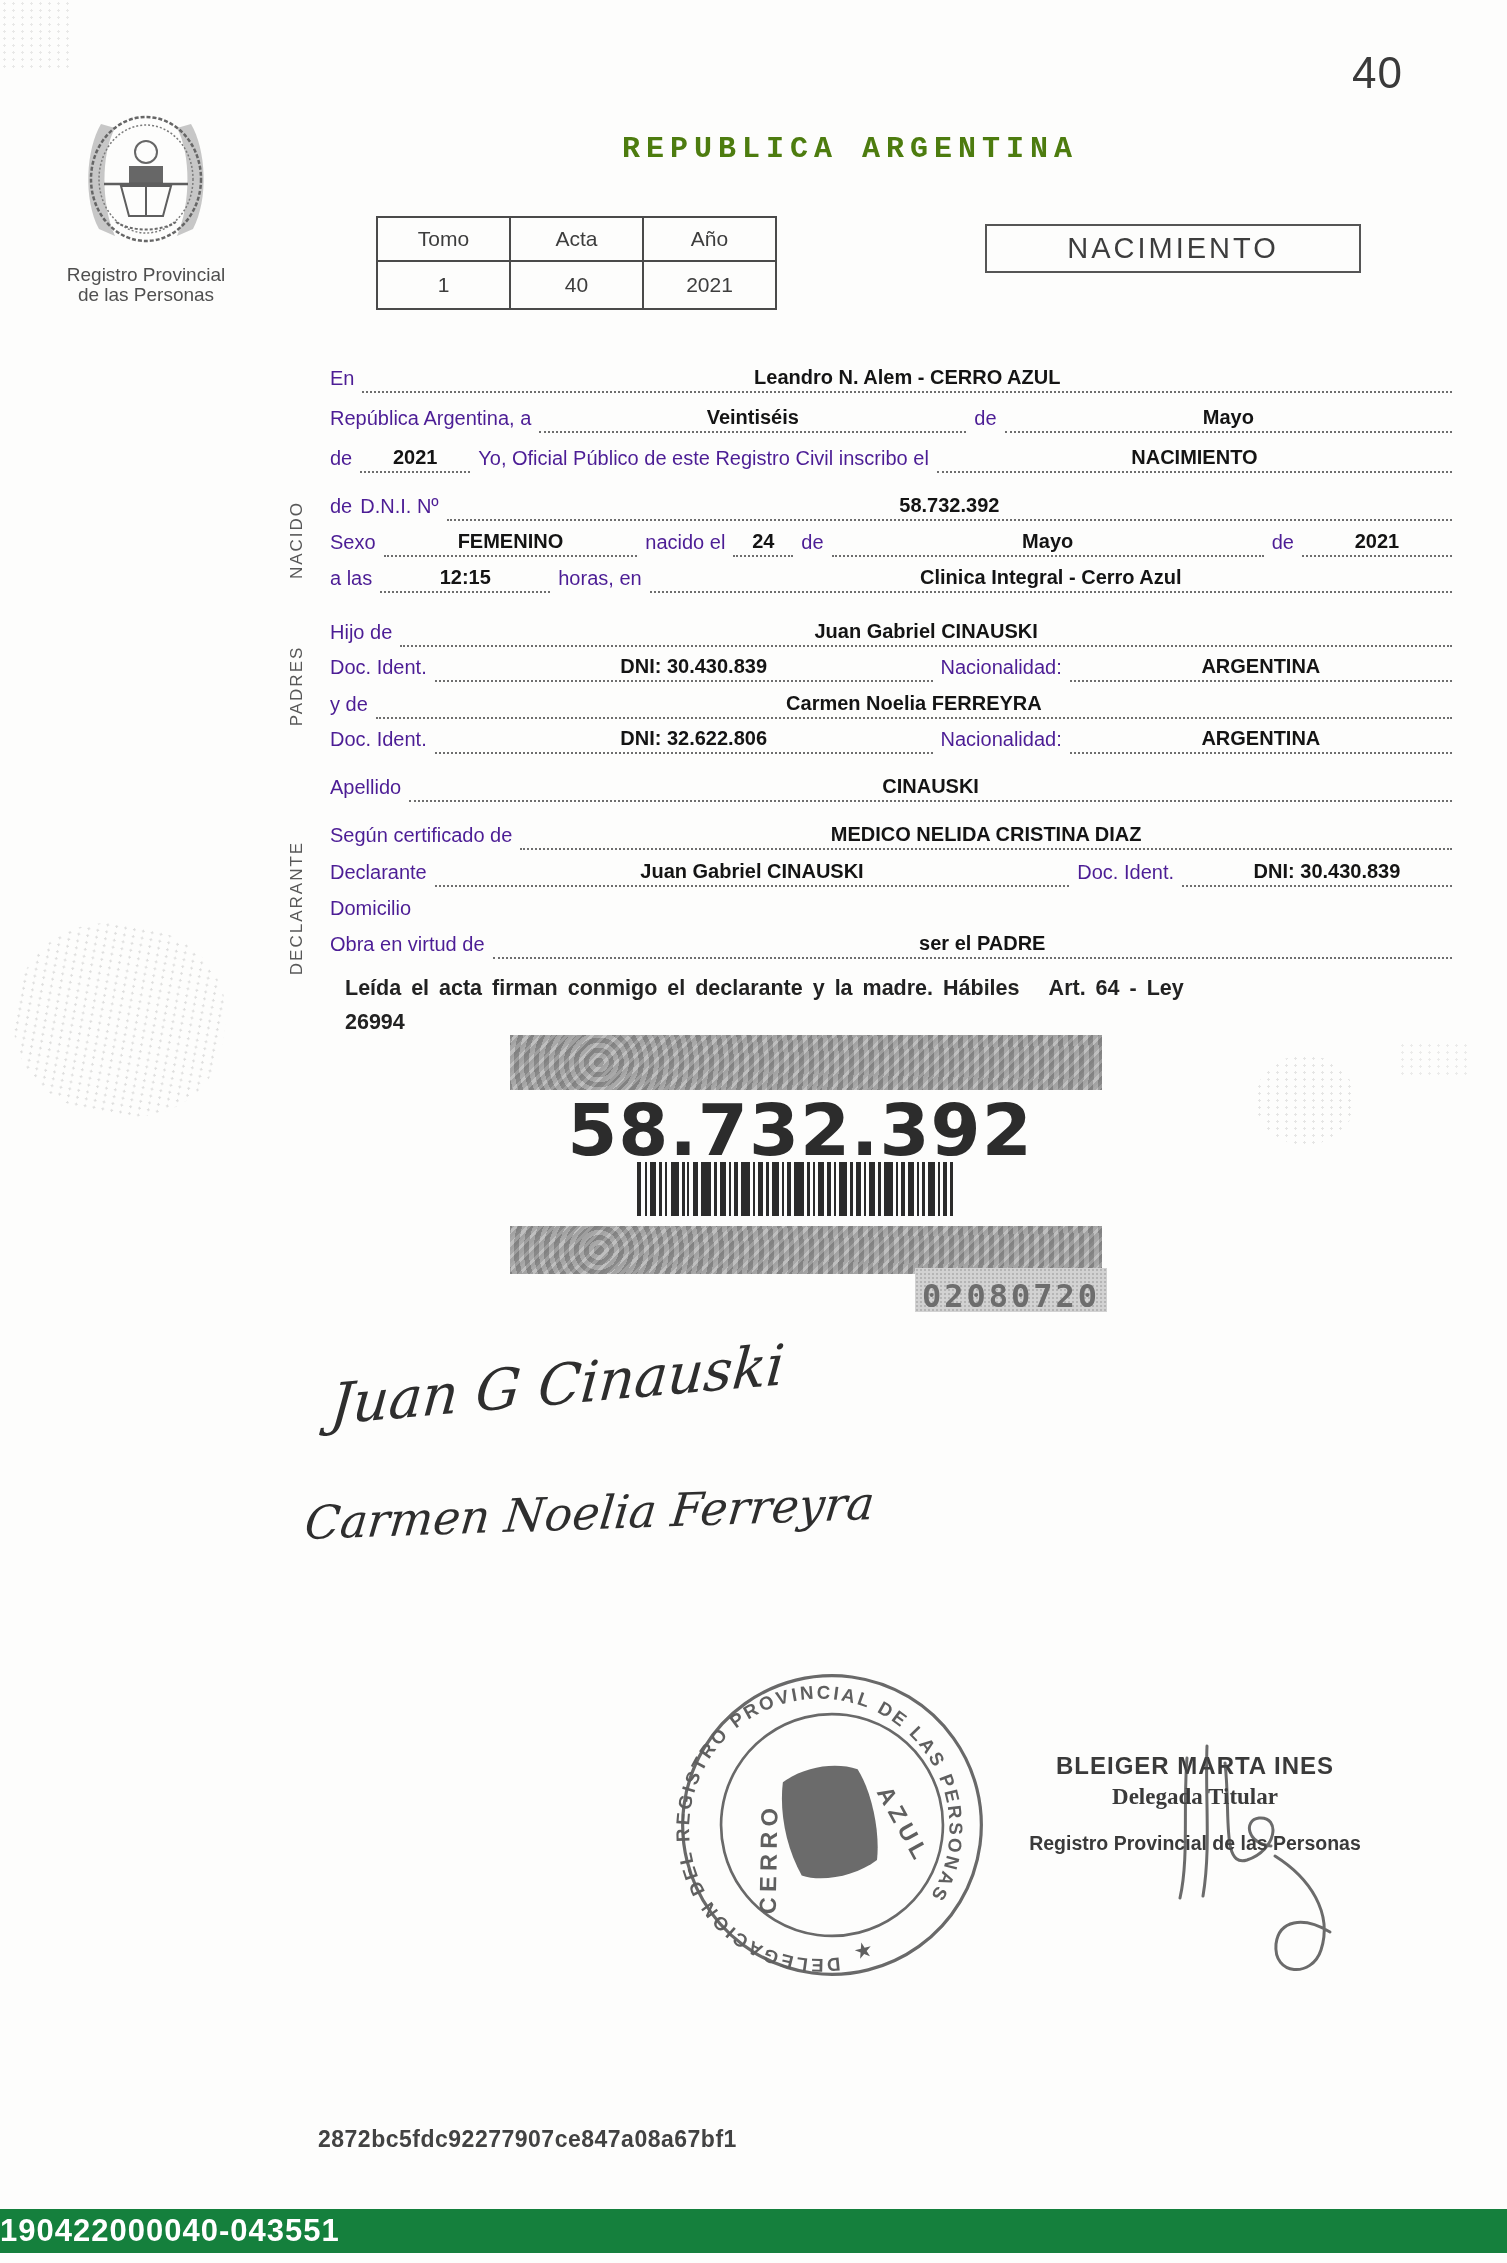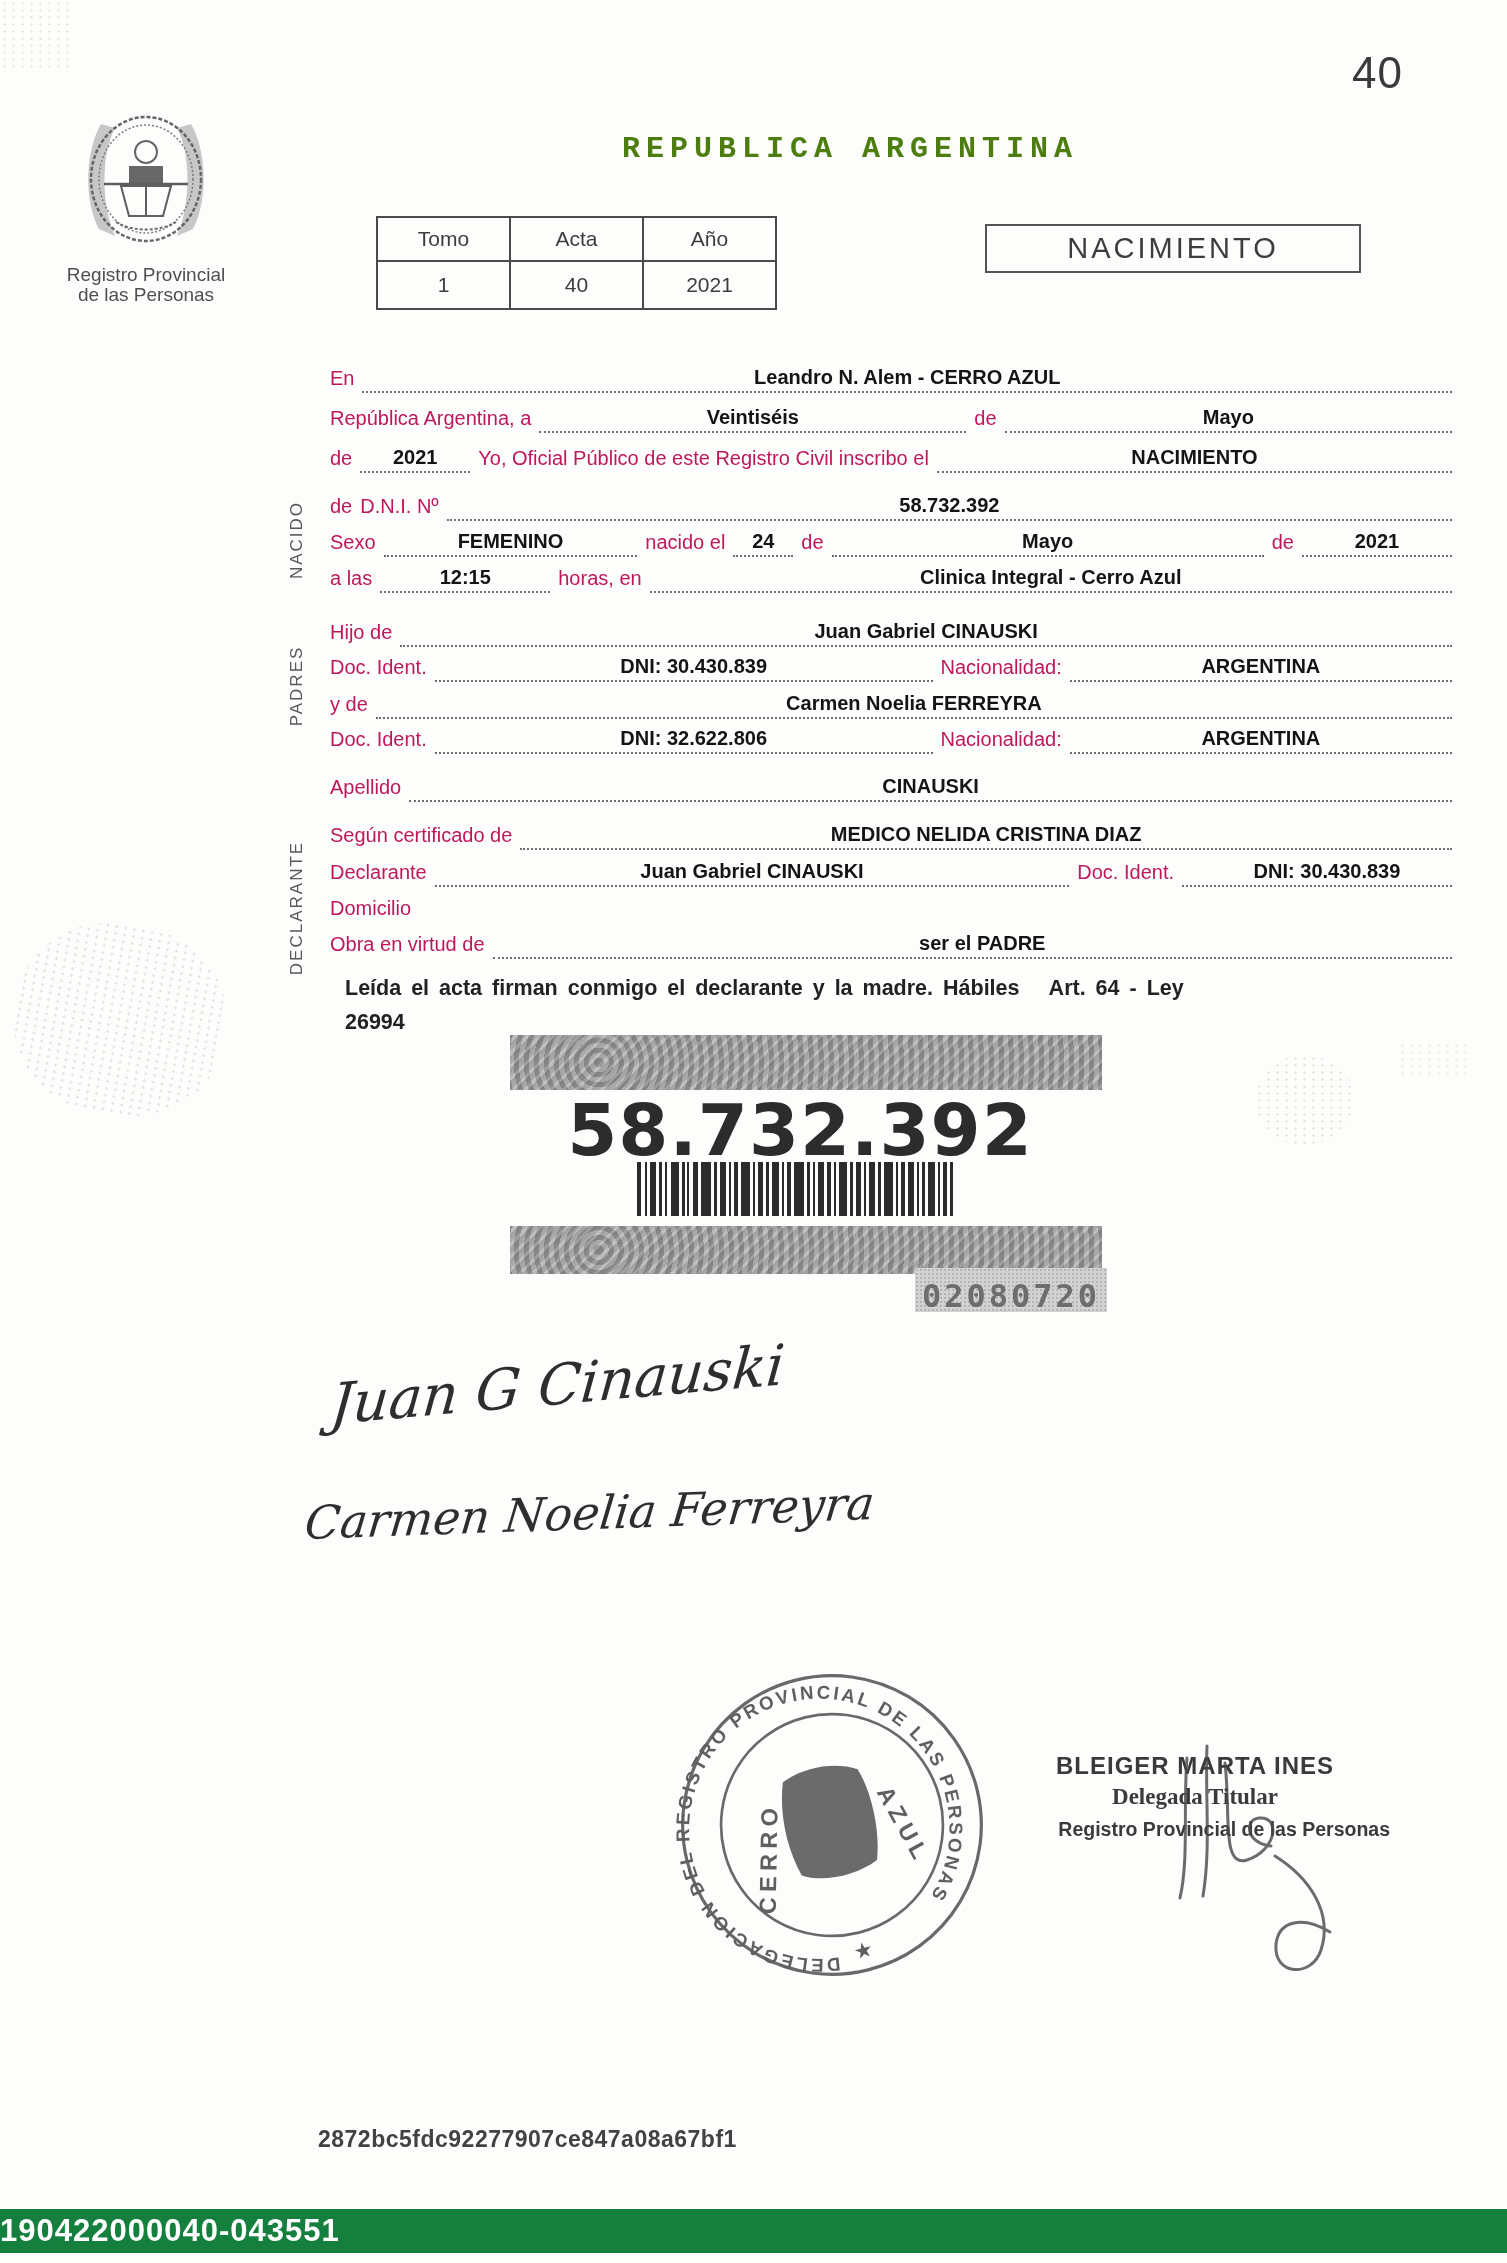--- a/index.html
+++ b/index.html
@@ -29,21 +29,21 @@
   .record-table td { height:48px; }
 
   
   .type-box { left:985px; top:224px; width:376px; height:49px; border:2px solid #555;
               text-align:center; line-height:45px; font-size:29px; letter-spacing:3px;
               color:#3d3d3d; }
 
   
   .frow { position:absolute; left:330px; width:1122px; display:flex;
           align-items:flex-end; gap:8px; height:30px; }
-  .lbl { font-size:20px; color:#be185d; white-space:nowrap; padding-bottom:3px; }
+  .lbl { font-size:20px; color:#4c1d95; white-space:nowrap; padding-bottom:3px; }
   .fill { border-bottom:2px dotted #6e6e6e; text-align:center; font-weight:bold;
           font-size:20px; color:#141414; white-space:nowrap; padding-bottom:2px; }
   .fill-left { text-align:center; padding-left:20px; }
 
   
   .side-label { position:absolute; left:297px; transform:translate(-50%,-50%) rotate(-90deg);
                 font-size:17px; letter-spacing:2px; color:#585858; white-space:nowrap; }
 
   
   .closing { left:345px; width:1090px; font-weight:bold; font-size:21.5px; color:#222;
@@ -77,21 +77,21 @@
                 transform:rotate(-2deg) skewX(-8deg); }
 
   
   .round-stamp { left:672px; top:1664px; transform:rotate(-14deg); opacity:.88; }
 
   
   .officer { left:1000px; top:1752px; width:390px; text-align:center; color:#3a3a3a; }
   .officer-name { font-weight:bold; font-size:24px; letter-spacing:1px; }
   .officer-role { font-family:"Liberation Serif", serif; font-weight:bold; font-size:23px;
                   margin-top:4px; }
-  .officer-office { font-weight:bold; font-size:19.5px; margin-top:8px;text-align:right; }
+  .officer-office { font-weight:bold; font-size:19.5px; margin-top:22px; }
   .officer-scribble { left:1125px; top:1728px; }
 
   
   .doc-hash { left:318px; top:2126px; font-weight:bold; font-size:23px; color:#424242;
               letter-spacing:.5px; }
   .footer-bar { left:0; top:2209px; width:1507px; height:44px; background:#15803d;
                 display:flex; align-items:center; }
   .footer-code { color:#fff; font-weight:bold; font-size:31px; letter-spacing:1px; }
 
   

